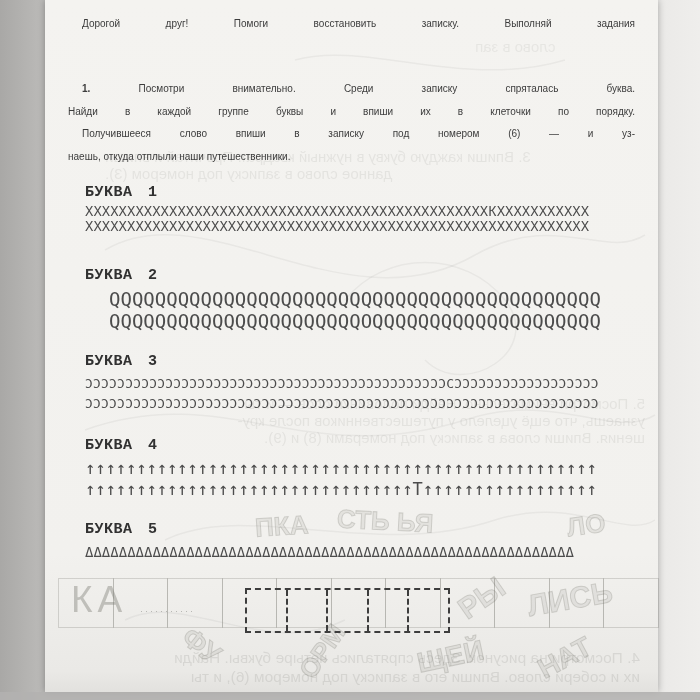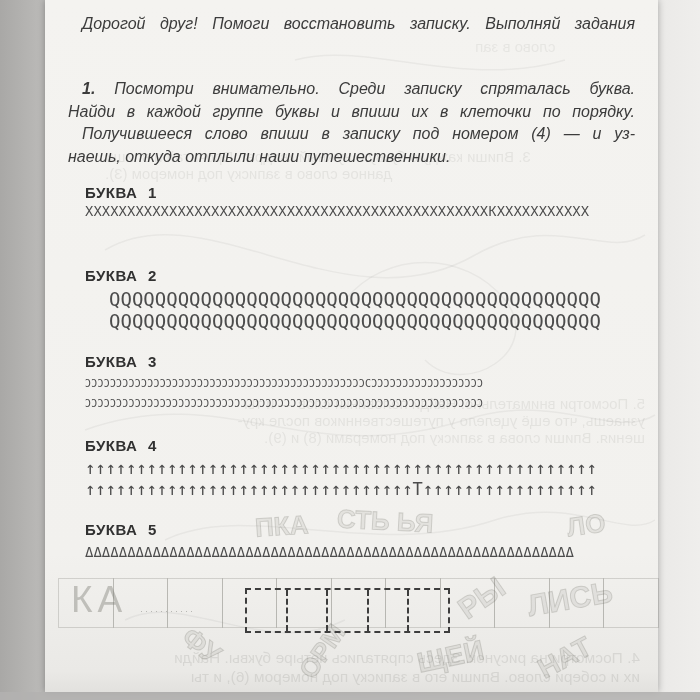--- a/index.html
+++ b/index.html
@@ -5,34 +5,34 @@
   html,body{margin:0;padding:0;}
   .scene{position:relative;width:700px;height:700px;overflow:hidden;
     background:linear-gradient(to right,#a9a8a6 0%,#bbbab8 6%,#cfcecc 50%,#e9e8e6 92%,#efeeec 100%);
     font-family:"Liberation Sans",sans-serif;}
   .scene::after{content:"";position:absolute;left:0;right:0;bottom:0;height:8px;
     background:#b3b2b0;opacity:.85;}
   .page{position:absolute;left:45px;top:0;width:613px;height:692px;
     background:linear-gradient(180deg,#f4f3f0 0%,#f2f1ee 80%,#eae9e6 97%,#e2e1de 100%);
     box-shadow:0 0 7px rgba(0,0,0,.3);}
   
-  .para{position:absolute;left:23px;width:567px;color:#3c3c3c;font-size:16px;line-height:22.5px;font-style:italic;}
+  .para{position:absolute;left:23px;width:567px;color:#3c3c3c;font-size:10px;line-height:22.5px;}
   .intro{top:13px;}
   .task{top:78px;}
   .tline{white-space:nowrap;}
   .jl{text-align:justify;text-align-last:justify;white-space:normal;}
   .ind{text-indent:14px;}
   .tnum{font-weight:700;}
   .group{position:absolute;left:40px;}
   .g1{top:184px}.g2{top:267px}.g3{top:353px}.g4{top:437px}.g5{top:521px}
-  .glabel{margin:0 0 4px 0;font-size:15px;font-weight:700;letter-spacing:.5px;word-spacing:6px;color:#313131;}
+  .glabel{margin:0 0 4px 0;font-size:15px;font-weight:700;letter-spacing:.5px;word-spacing:6px;color:#313131;font-family:Liberation Mono, monospace;}
   .sym{font-family:"DejaVu Sans Mono",monospace;color:#4c4c4c;white-space:pre;}
   .g1 .sym{font-size:14px;line-height:15px;font-family:Liberation Mono, monospace;}
   .g2 .sym{font-size:19px;line-height:22px;margin-left:24px;}
-  .g3 .sym{font-size:10px;line-height:20px;letter-spacing:.2px;}
+  .g3 .sym{font-size:13px;line-height:20px;letter-spacing:.2px;}
   .g4 .sym{font-size:17px;line-height:21px;}
   .g5 .sym{font-size:14px;line-height:20px;}
   
   .answer-grid{position:absolute;left:200px;top:588px;width:205px;height:45px;
     border:2px dashed #3d3d3d;box-sizing:border-box;display:flex;background:transparent;z-index:5;}
   .acell{flex:1;border-right:2px dashed #3d3d3d;}
   .acell:last-child{border-right:none;}
   
   .ghost{position:absolute;color:#8b8b86;pointer-events:none;}
   .mirror{transform:scaleX(-1);}
@@ -118,27 +118,28 @@
     <div class="gword gw8">ЩЕЙ</div>
     <div class="gword gw9">НАТ</div>
 
     <div class="para intro">
       <div class="tline jl ind">Дорогой друг! Помоги восстановить записку. Выполняй задания</div>
     </div>
 
     <div class="para task">
       <div class="tline jl ind"><b class="tnum">1.</b> <span>Посмотри внимательно. Среди записку спряталась буква.</span></div>
       <div class="tline jl">Найди в каждой группе буквы и впиши их в клеточки по порядку.</div>
-      <div class="tline jl ind">Получившееся слово впиши в записку под номером (4) — и уз-</div>
+      <div class="tline jl ind">Получившееся слово впиши в записку под номером (6) — и уз-</div>
       <div class="tline">наешь, откуда отплыли наши путешественники.</div>
     </div>
 
     <section class="group g1">
       <h3 class="glabel">БУКВА 1</h3>
       <div class="sym">XXXXXXXXXXXXXXXXXXXXXXXXXXXXXXXXXXXXXXXXXXXXXXXXКXXXXXXXXXXX</div>
+      <div class="sym">XXXXXXXXXXXXXXXXXXXXXXXXXXXXXXXXXXXXXXXXXXXXXXXXXXXXXXXXXXXX</div>
     </section>
 
     <section class="group g2">
       <h3 class="glabel">БУКВА 2</h3>
       <div class="sym">QQQQQQQQQQQQQQQQQQQQQQQQQQQQQQQQQQQQQQQQQQQ</div>
       <div class="sym">QQQQQQQQQQQQQQQQQQQQQQОQQQQQQQQQQQQQQQQQQQQ</div>
     </section>
 
     <section class="group g3">
       <h3 class="glabel">БУКВА 3</h3>

